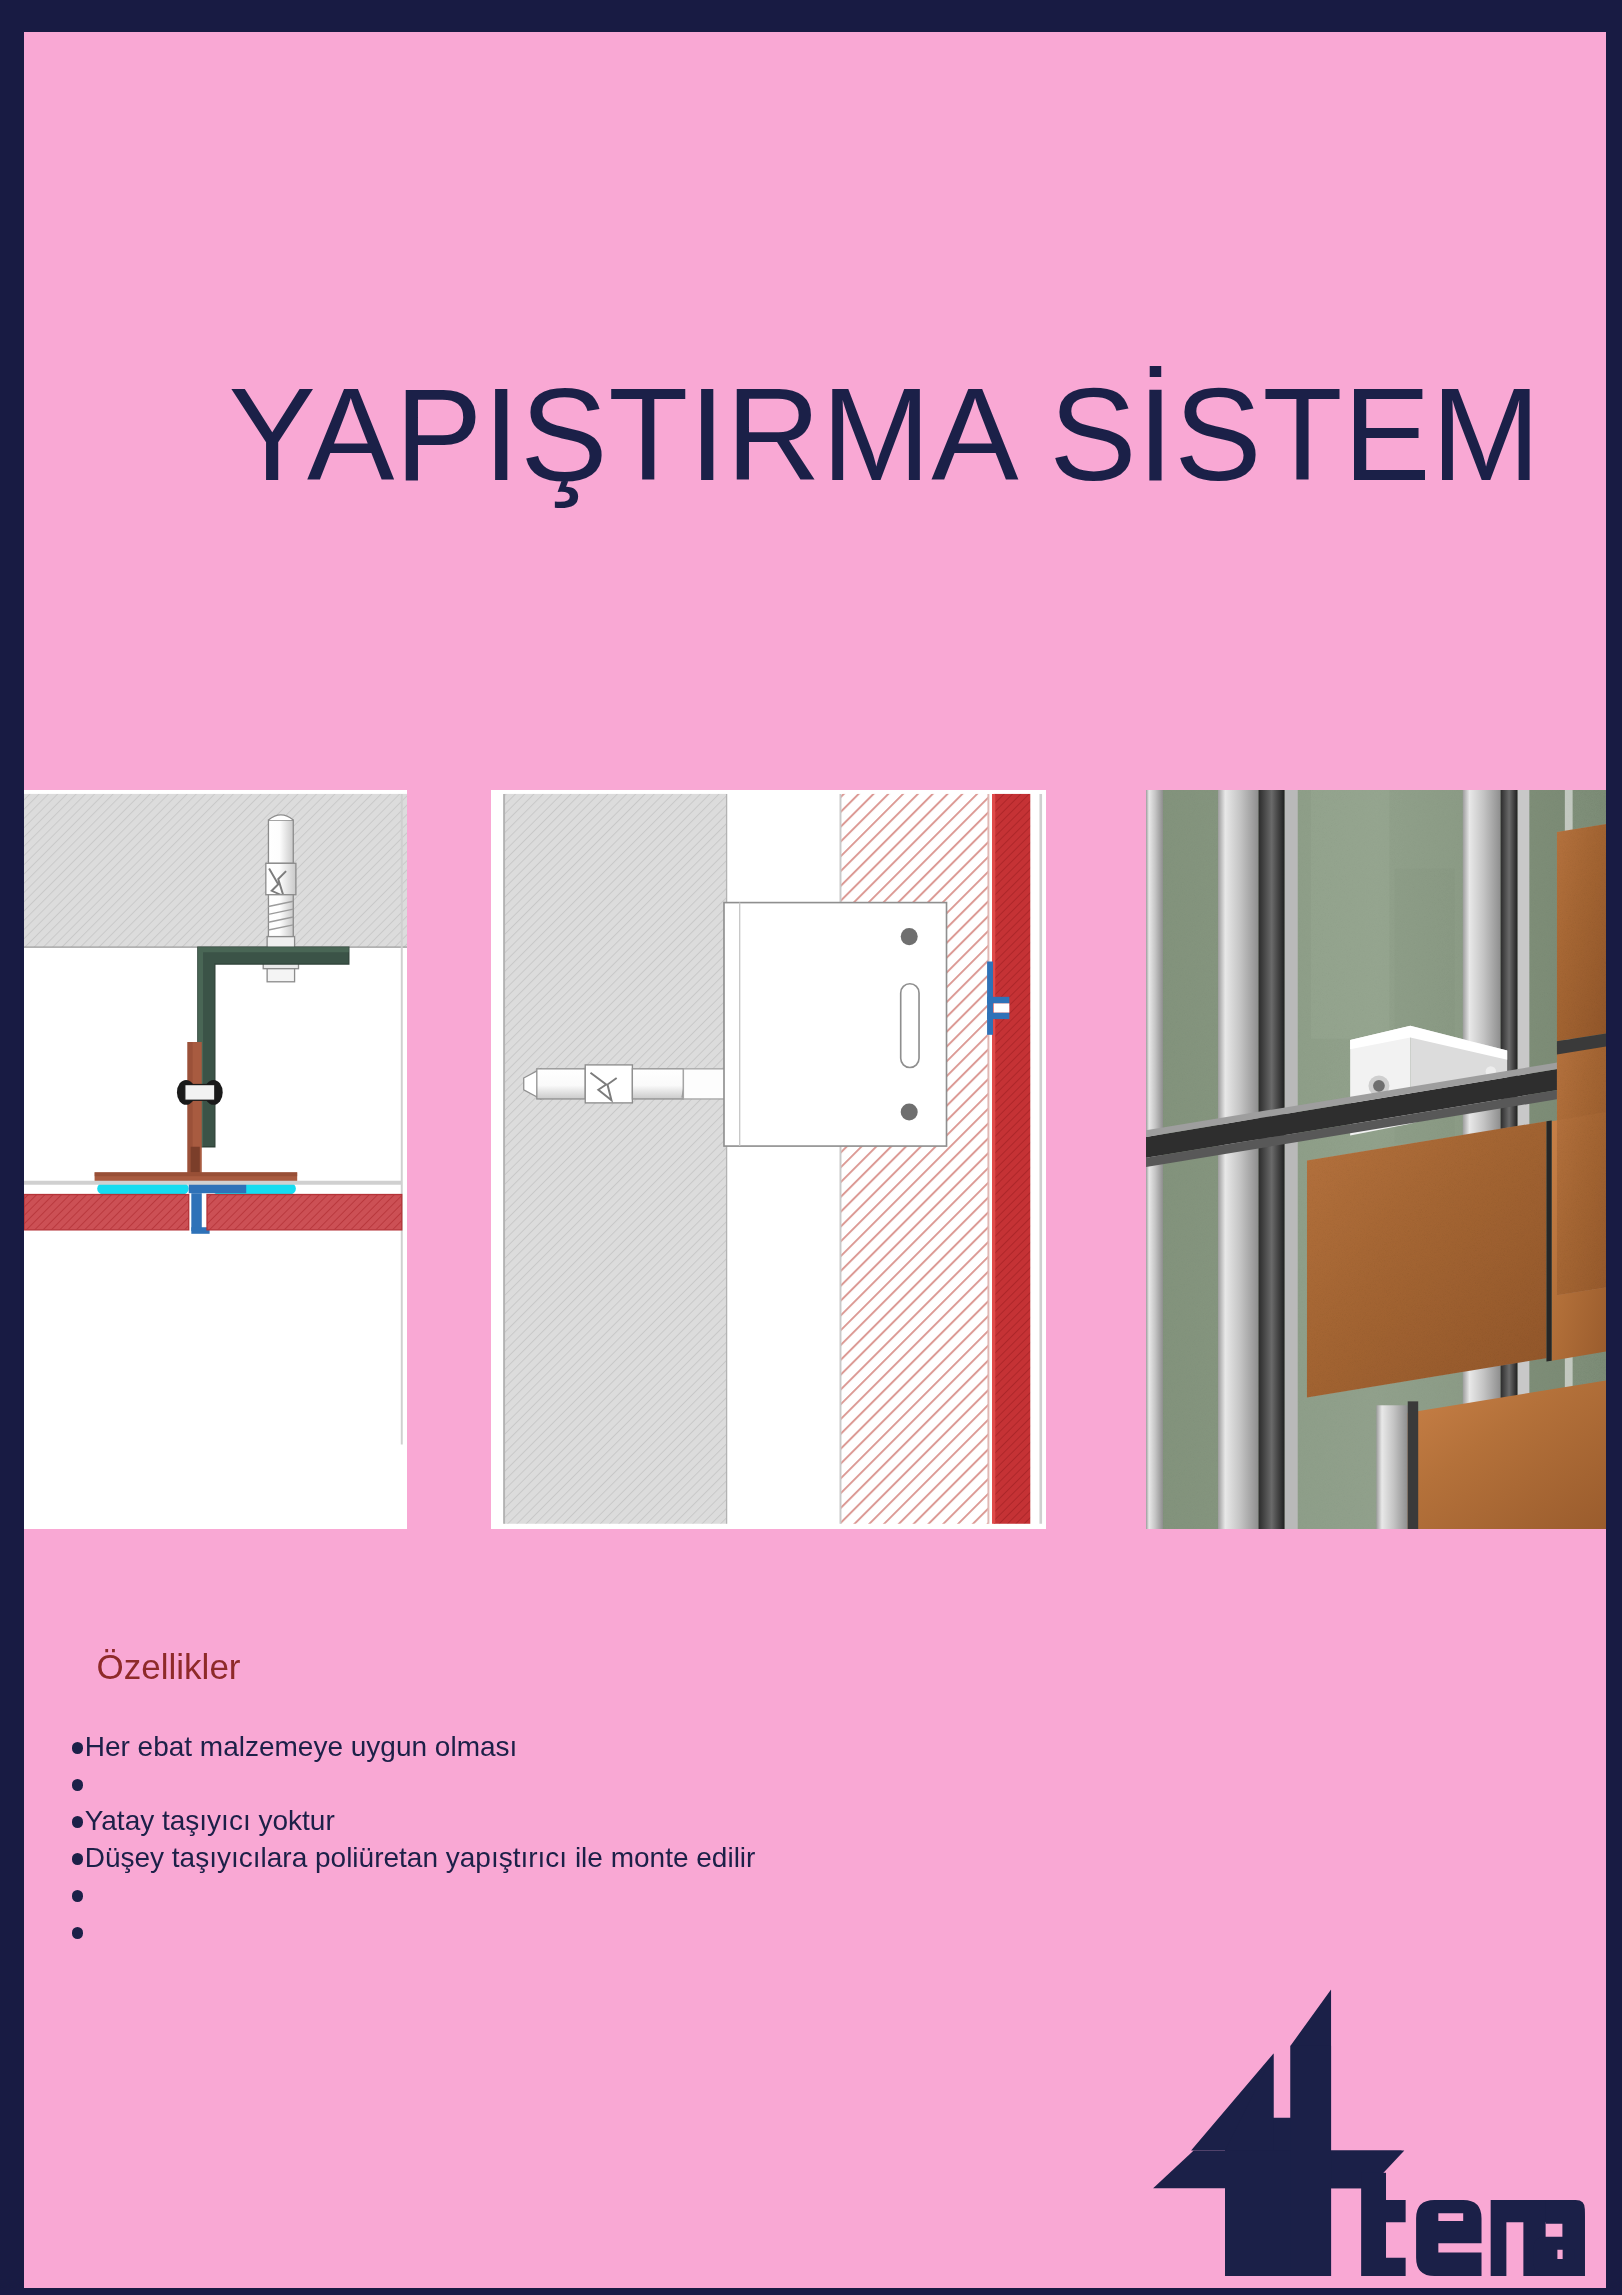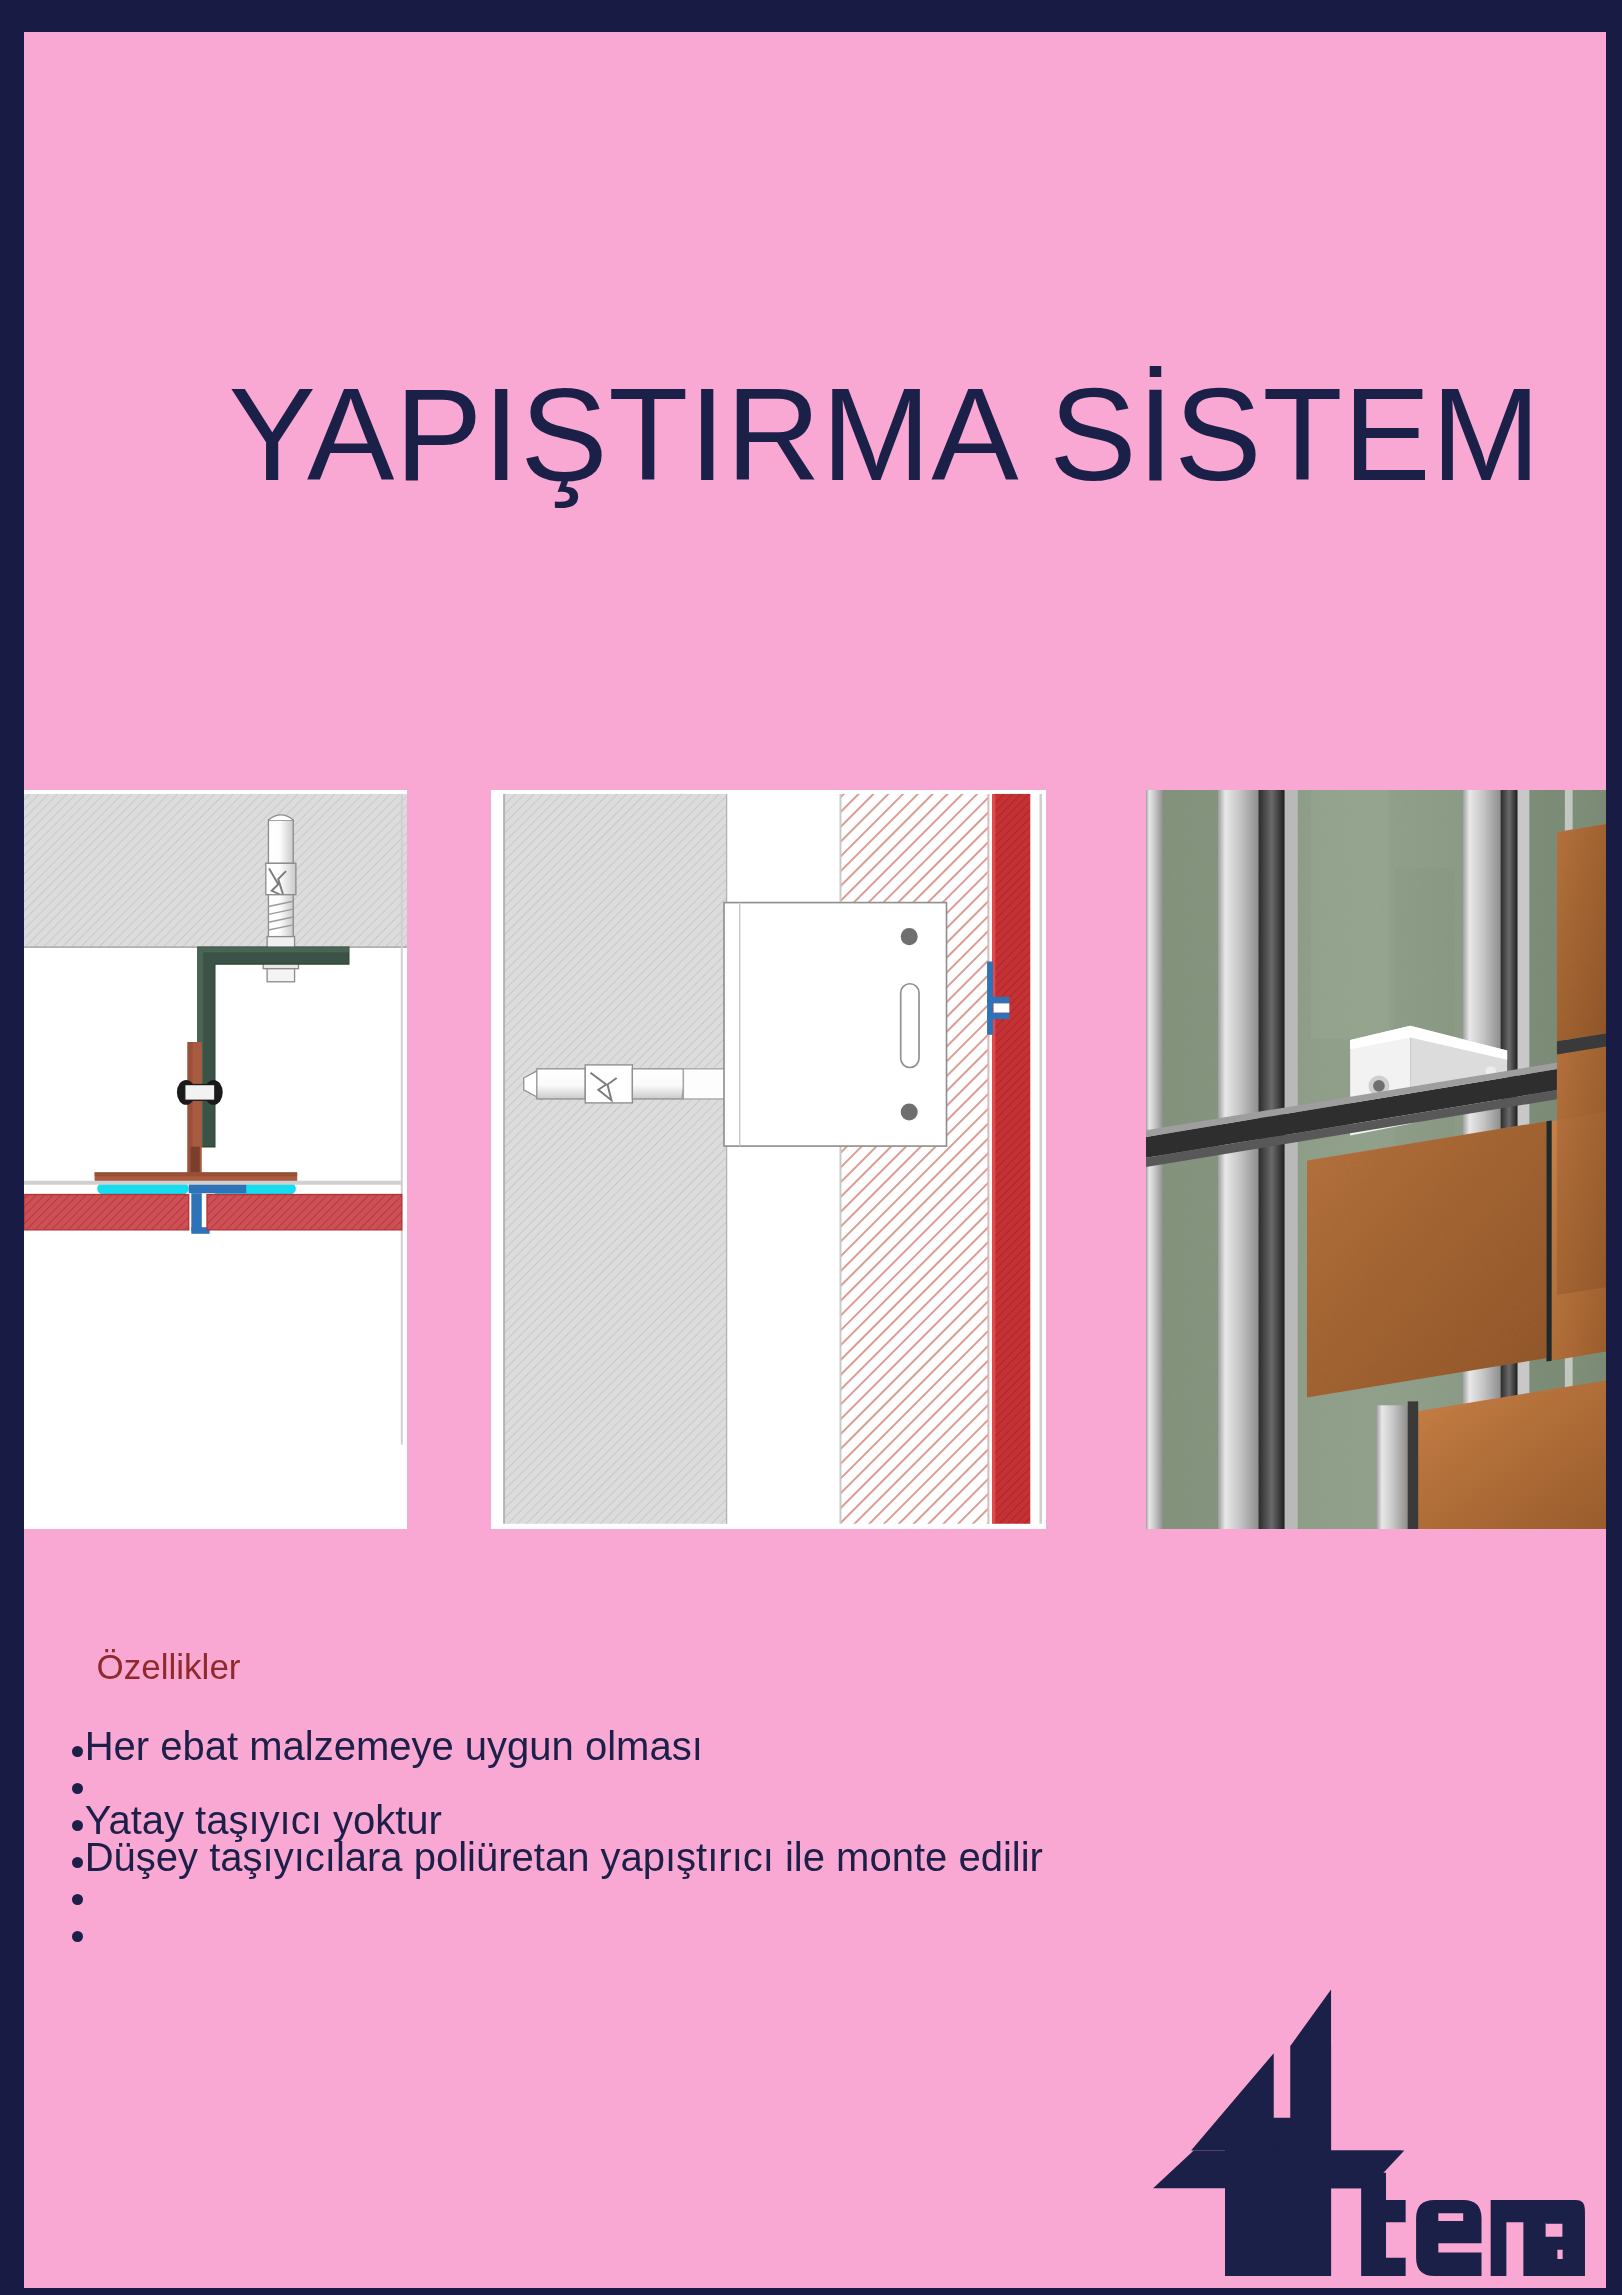--- a/index.html
+++ b/index.html
@@ -85,21 +85,21 @@
     padding-left: 25px;
     font-family: "Liberation Sans", sans-serif;
   }
   #features-list {
     list-style: none;
     margin: 0;
     padding: 0;
   }
   #features-list li {
     display: block;
-    font-size: 40px;
+    font-size: 28px;
     line-height: 37px;
     color: #1C2048;
     white-space: nowrap;
     font-family: "Liberation Sans", sans-serif;
   }
   .bullet-dot {
     display: inline-block;
     width: 11.8px;
     height: 11.8px;
     border-radius: 50%;

